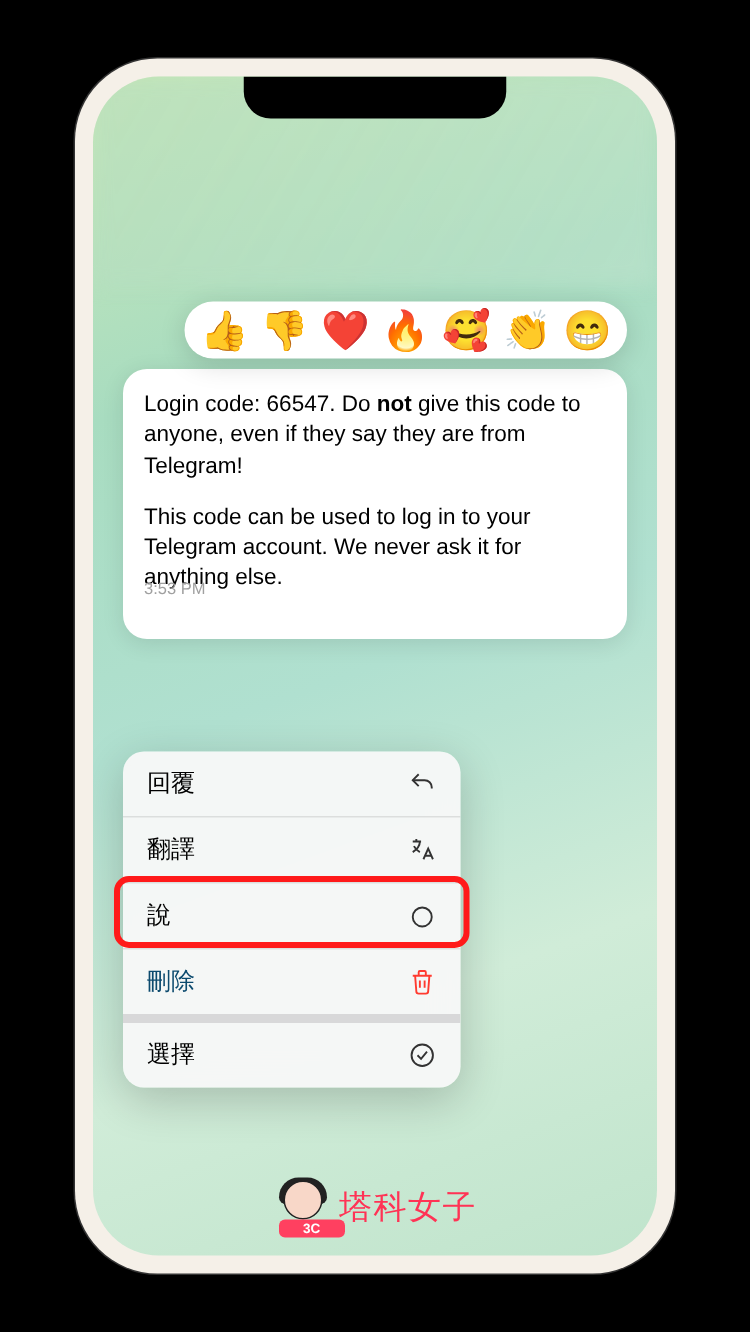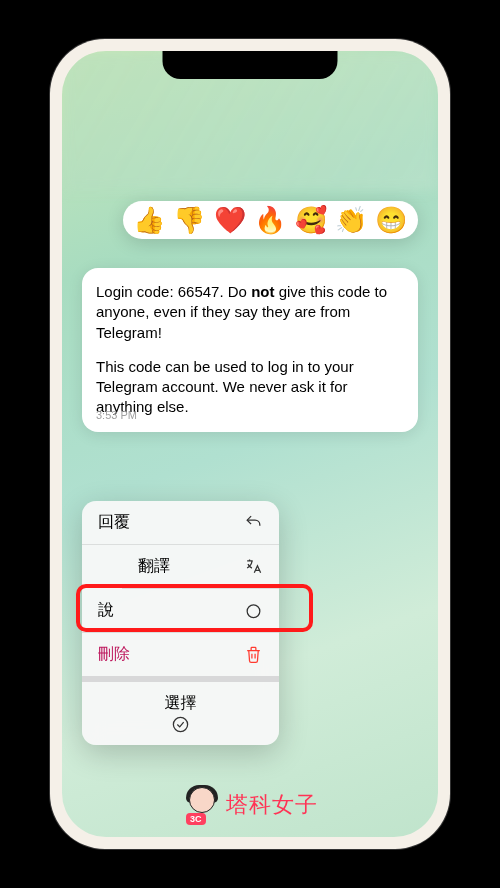--- a/index.html
+++ b/index.html
@@ -71,62 +71,61 @@
     font-size: 26px;
     line-height: 1;
   }
   .msg-bubble {
     position: absolute;
     top: 195px;
     left: 20px;
     right: 20px;
     background: #fff;
     border-radius: 16px;
-    padding: 14px 14px 10px 14px;
+    padding: 14px 14px 26px 14px;
     box-shadow: 0 3px 15px rgba(0,0,0,0.1);
     font-size: 15px;
     line-height: 1.35;
     color: #000;
-    margin-top: 22px;
   }
   .msg-bubble p { margin-bottom: 14px; }
   .msg-bubble p:last-of-type { margin-bottom: 2px; }
   .msg-time {
     font-size: 11px;
     color: #a0a0a0;
     text-align: left;
     margin-top: -12px;
   }
   .context-menu {
     position: absolute;
     top: 450px;
     left: 20px;
-    width: 197px;
+    width: 225px;
     background: rgba(248,248,248,0.94);
     backdrop-filter: blur(10px);
     border-radius: 14px;
     overflow: hidden;
     box-shadow: 0 8px 30px rgba(0,0,0,0.2);
   }
   .menu-item {
     display: flex;
     justify-content: space-between;
     align-items: center;
     padding: 11px 16px;
     font-size: 16px;
     color: #000;
     border-bottom: 0.5px solid rgba(0,0,0,0.1);
     position: relative;
   }
   .menu-item.sep {
     border-bottom: 6px solid rgba(210,210,212,0.85);
   }
-  .menu-item.danger { color: #be185d; }
+  .menu-item.danger { color: #0c4a6e; }
   .menu-item.danger svg { stroke: #ff3b30; }
-  .menu-item:last-child { border-bottom: none; flex-direction: column; }
+  .menu-item:last-child { border-bottom: none; }
   .menu-icon {
     width: 20px;
     height: 20px;
     display: flex;
     align-items: center;
     justify-content: center;
   }
   .menu-icon svg { width: 19px; height: 19px; stroke: #333; stroke-width: 1.6; fill: none; }
   .highlight-box {
     position: absolute;
@@ -166,21 +165,21 @@
     position: absolute;
     top: 0; left: 4px;
   }
   .brand-avatar .tag {
     position: absolute;
     bottom: 0; left: 4px;
     background: #ff4060;
     color: #fff;
     font-size: 9px;
     font-weight: 700;
-    padding: 1px 4px;
+    padding: 1px 16px;
     border-radius: 4px;
   }
   .brand-text {
     font-size: 22px;
     font-weight: 400;
     color: #ff3355;
     letter-spacing: 1px;
   }
 </style>
 </head>
@@ -214,21 +213,21 @@
       <div class="context-menu">
         <div class="menu-item">
           <span>回覆</span>
           <span class="menu-icon">
             <svg viewBox="0 0 24 24">
                 <path d="M9 14l-5-5 5-5"></path>
                 <path d="M4 9h10a6 6 0 016 6v1"></path>
               </svg>
           </span>
         </div>
-        <div class="menu-item" style="position:relative;margin-left:40px;">
+        <div class="menu-item" style="position:relative;">
           <span>翻譯</span>
           <span class="menu-icon">
             <svg viewBox="0 0 24 24">
                 <path d="M4 5h7"></path>
                 <path d="M7 3v2"></path>
                 <path d="M10 5c0 4-3 7-6 9"></path>
                 <path d="M5 9c1 2 3 4 5 5"></path>
                 <path d="M13 20l4-9 4 9"></path>
                 <path d="M14.5 17h5"></path>
               </svg>

